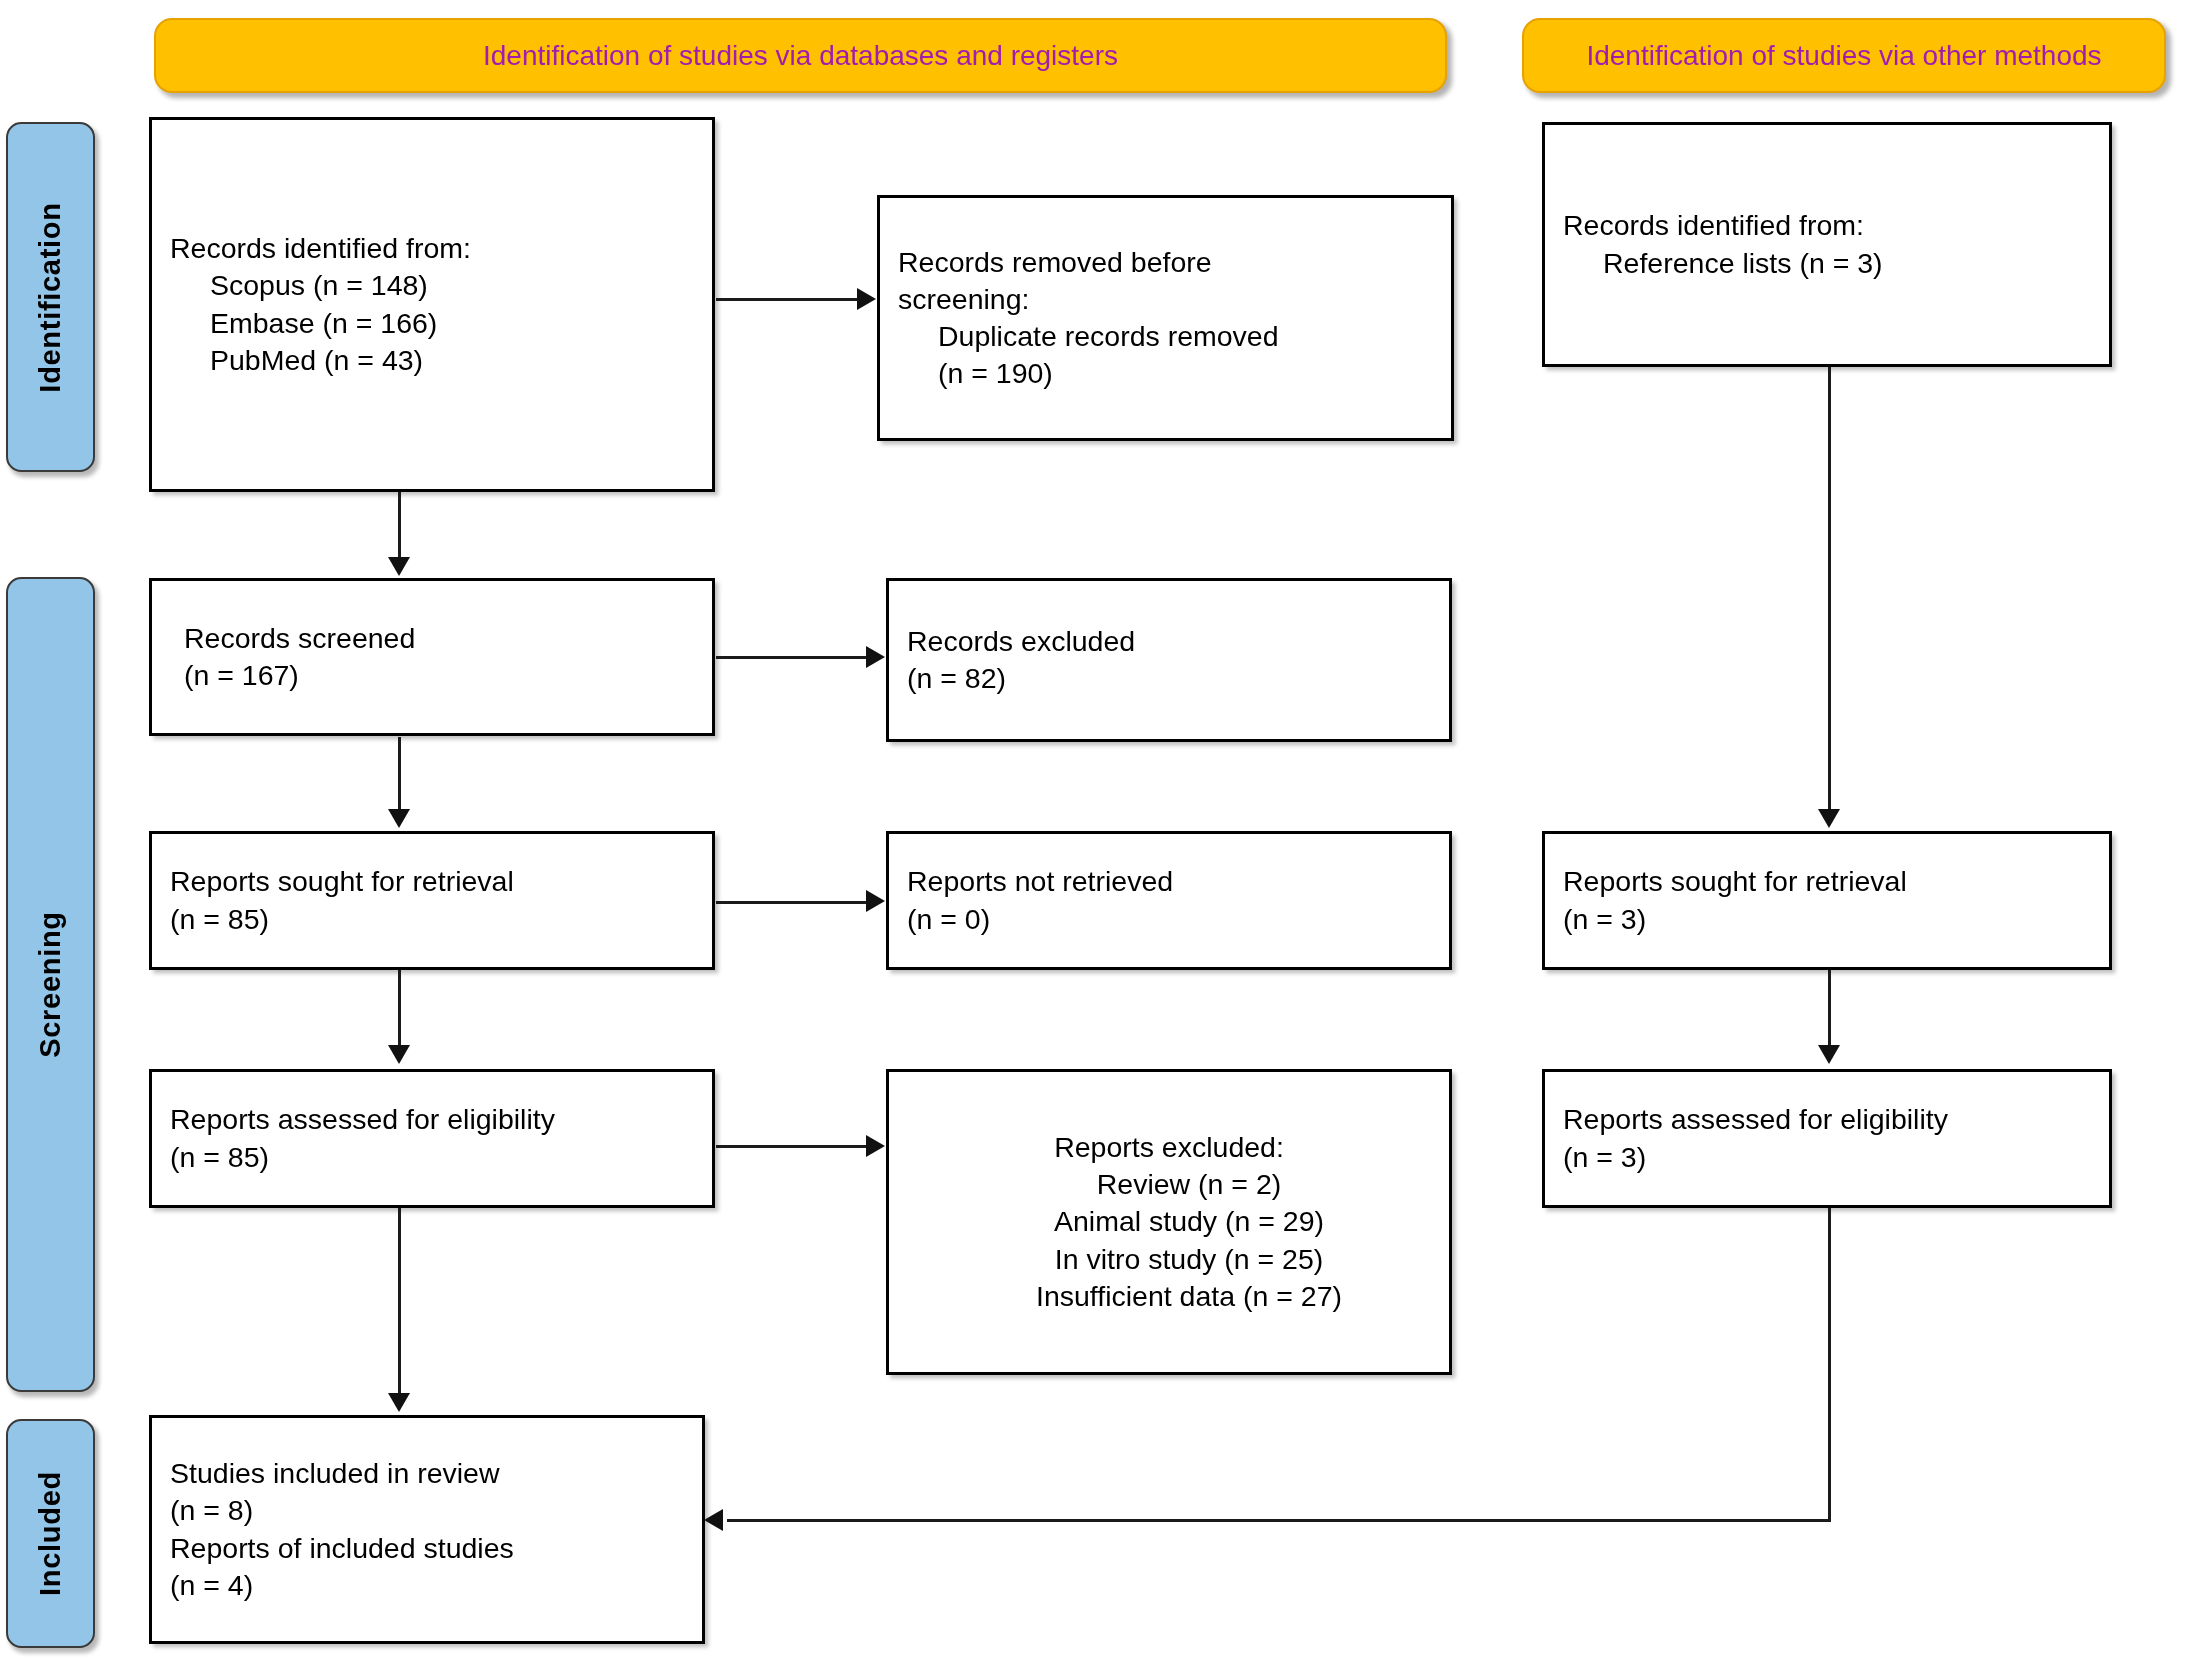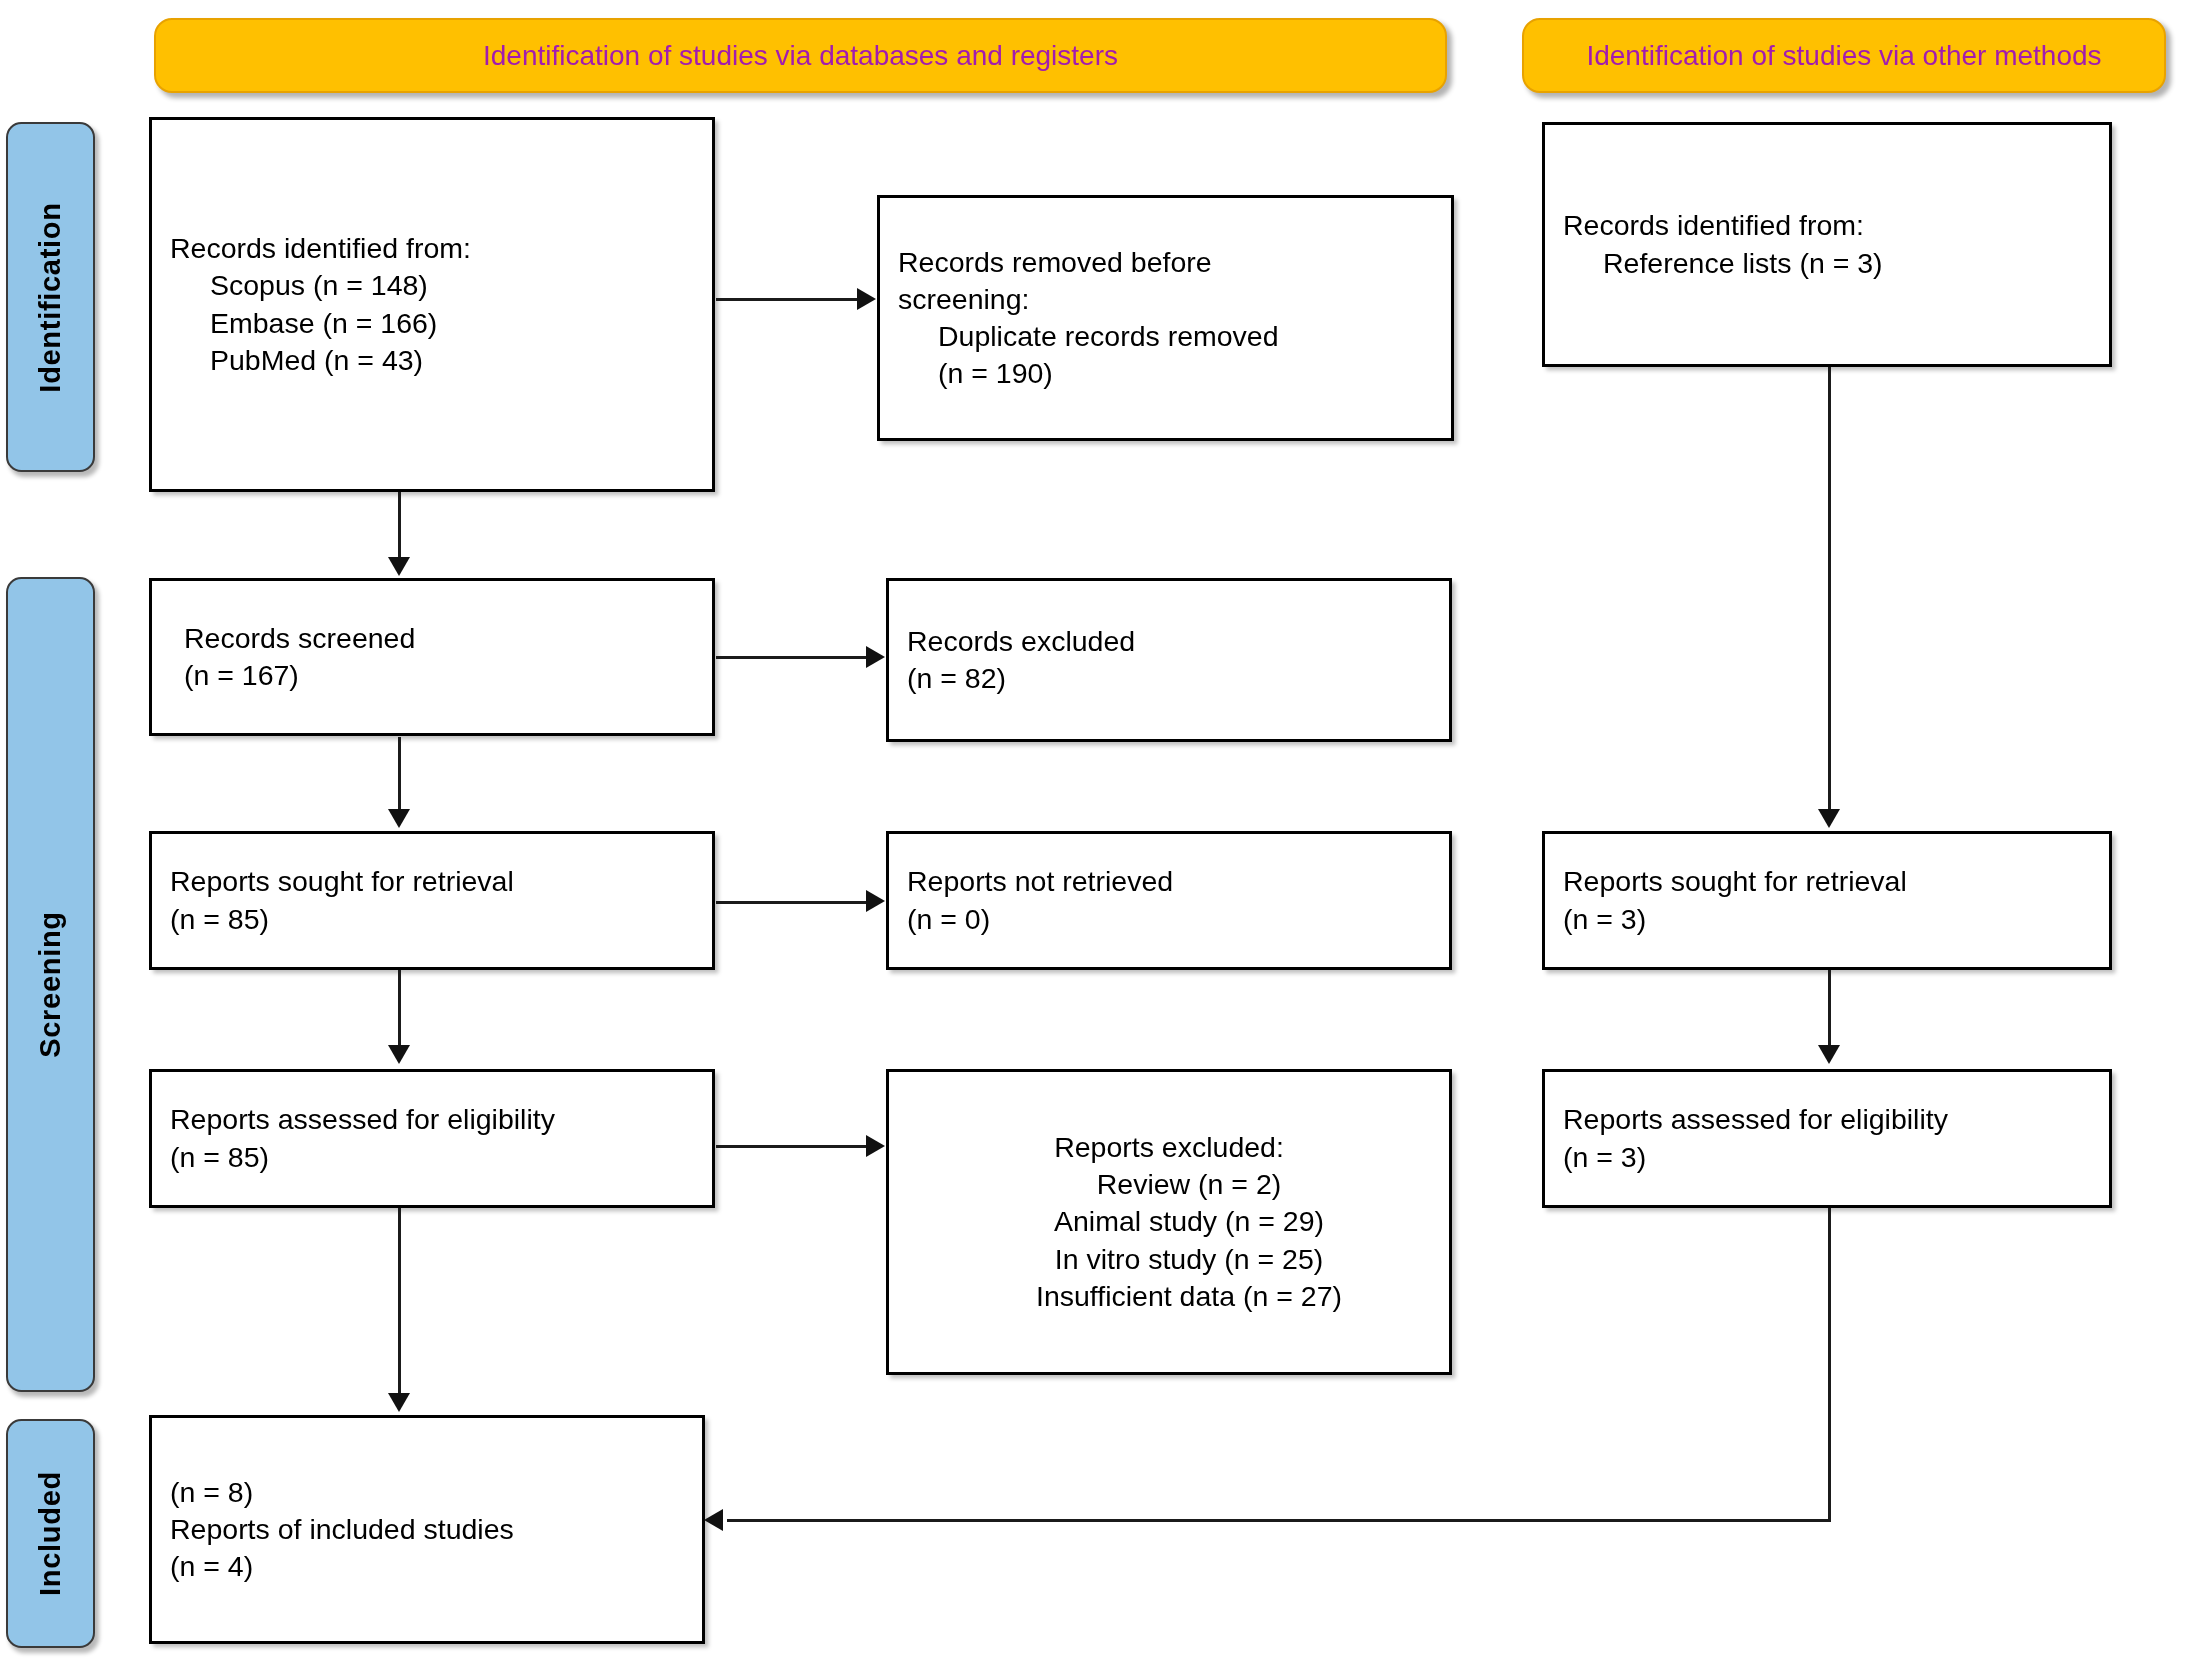--- a/index.html
+++ b/index.html
@@ -169,20 +169,21 @@
 
   <div class="box" style="left:886px; top:1069px; width:566px; height:306px;align-items:center;">
     <div class="line">Reports excluded:</div>
     <div class="line indent">Review (n = 2)</div>
     <div class="line indent">Animal study (n = 29)</div>
     <div class="line indent">In vitro study (n = 25)</div>
     <div class="line indent">Insufficient data (n = 27)</div>
   </div>
 
   <div class="box" style="left:149px; top:1415px; width:556px; height:229px;">
+    <div class="line">Studies included in review</div>
     <div class="line">(n = 8)</div>
     <div class="line">Reports of included studies</div>
     <div class="line">(n = 4)</div>
   </div>
 
   <div class="box" style="left:1542px; top:122px; width:570px; height:245px;">
     <div class="line">Records identified from:</div>
     <div class="line indent">Reference lists (n = 3)</div>
   </div>
 

